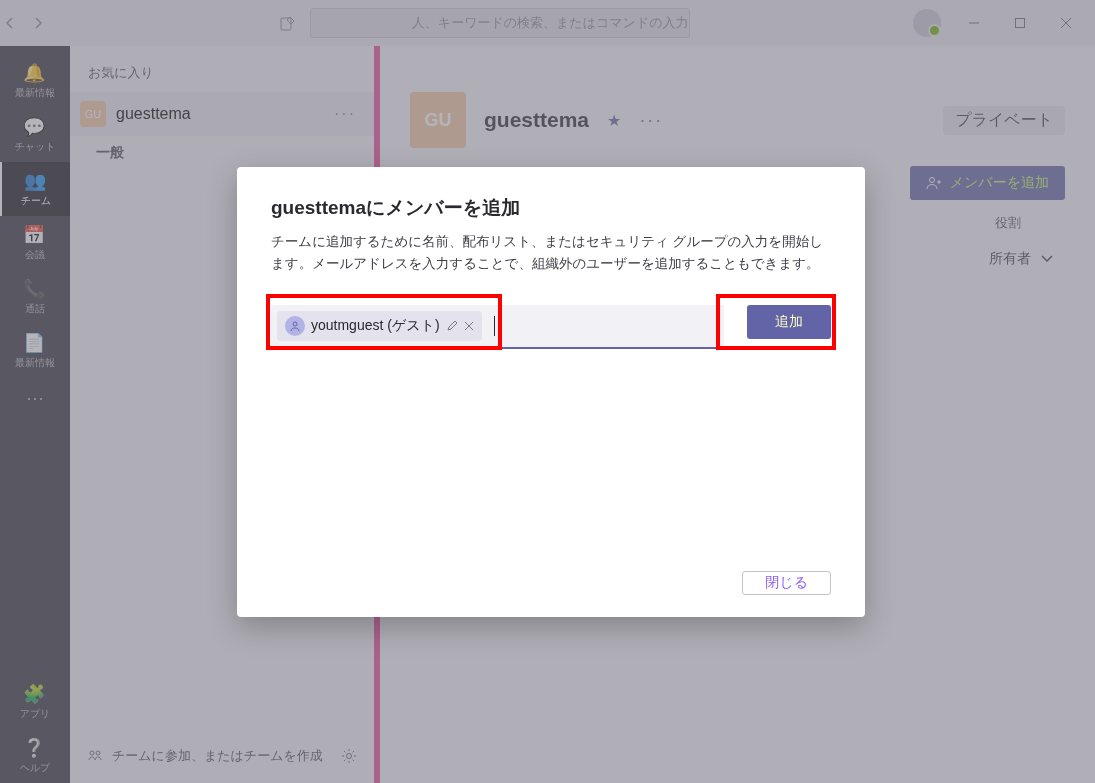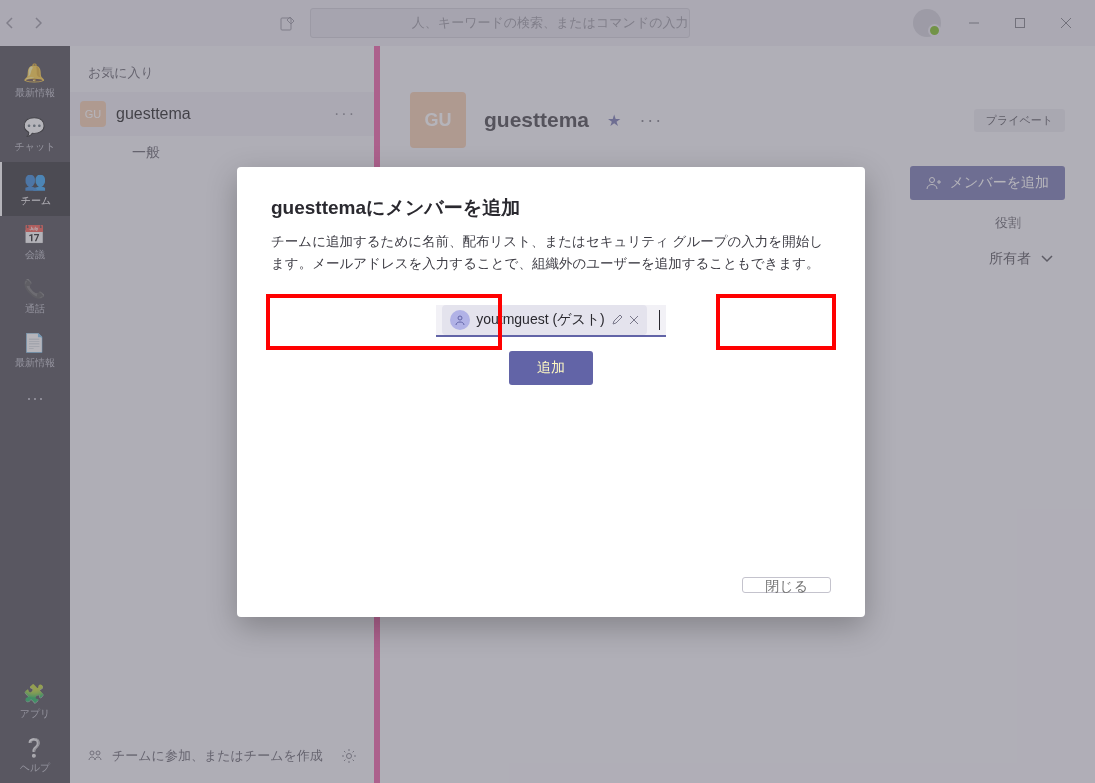--- a/index.html
+++ b/index.html
@@ -21,48 +21,48 @@
   .rail-item.active{background:#18171c;color:#fff;border-left:2px solid #fff;}
   .rail-spacer{flex:1;}
   .rail .icon{font-size:18px;}
   .rail-item.more{height:40px;}
   .sidebar{width:310px;background:#f2f1f7;border-right:6px solid #ec4899;padding-top:18px;display:flex;flex-direction:column;}
   .sb-head{padding:0 18px 10px 18px;color:#4e4d57;font-size:13px;}
   .team-item{height:44px;display:flex;align-items:center;padding:0 18px 0 10px;gap:10px;cursor:pointer;}
   .team-item.active{background:#e9e7f0;}
   .team-chip{width:26px;height:26px;border-radius:4px;background:#f2c5a2;color:#fff;font-size:11px;display:flex;align-items:center;justify-content:center;}
   .team-more{margin-left:auto;color:#7c7b85;letter-spacing:2px;}
-  .channel-item{padding:8px 18px 8px 62px;color:#4e4d57;font-size:14px;cursor:pointer;}
+  .channel-item{padding:8px 18px 8px 26px;color:#4e4d57;font-size:14px;cursor:pointer;font-weight:bold;}
   .sidebar-footer{margin-top:auto;padding:14px 16px 18px 16px;color:#4e4d57;font-size:13px;display:flex;align-items:flex-end;gap:8px;}
   .main{flex:1;background:#f4f3f8;display:flex;flex-direction:column;}
   .team-header{height:120px;padding:28px 30px 0 30px;display:flex;align-items:center;gap:18px;}
   .team-header .big-chip{width:56px;height:56px;border-radius:4px;background:#f2c5a2;display:flex;align-items:center;justify-content:center;color:#fff;font-size:18px;font-weight:600;}
   .team-header h1{font-size:21px;font-weight:600;color:#2a292f;}
   .star{color:#6264a7;font-size:16px;}
   .hd-more{color:#6c6b75;font-size:18px;letter-spacing:2px;}
-  .privacy-chip{margin-left:auto;background:#e5e4ec;border-radius:3px;padding:4px 12px;font-size:11px;color:#3d3c44;font-family:Liberation Mono, monospace;}
+  .privacy-chip{margin-left:auto;background:#e5e4ec;border-radius:3px;padding:4px 12px;font-size:16px;color:#3d3c44;font-family:Liberation Mono, monospace;}
   .toolbar{display:flex;justify-content:flex-end;padding:0 30px 14px 30px;}
-  .add-member{background:#6264a7;color:#ffffff;border:none;border-radius:3px;height:34px;padding:15px 16px;font-size:14px;display:flex;align-items:center;gap:8px;cursor:pointer;}
+  .add-member{background:#6264a7;color:#bef264;border:none;border-radius:3px;height:34px;padding:15px 16px;font-size:14px;display:flex;align-items:center;gap:8px;cursor:pointer;}
   .list-head{display:flex;justify-content:flex-end;padding:0 74px 0 30px;color:#4e4d57;font-size:13px;}
   .list-row{display:flex;justify-content:flex-end;padding:18px 42px 0 30px;}
   .role{display:flex;align-items:center;gap:10px;color:#3d3c44;font-size:14px;}
   
   .scrim{position:absolute;inset:0;background:rgba(120,118,130,0.55);}
   .dialog{position:absolute;left:237px;top:167px;width:628px;height:450px;background:#fff;border-radius:4px;padding:28px 34px 18px 34px;box-shadow:0 10px 30px rgba(0,0,0,0.25);}
   .dlg-title{font-size:19px;font-weight:600;color:#2a292f;margin-bottom:10px;}
   .dlg-desc{font-size:13.5px;color:#3d3c44;line-height:1.6;margin-bottom:31px;}
-  .dlg-row{display:flex;align-items:center;gap:14px;flex-direction:column;}
+  .dlg-row{display:flex;align-items:flex-start;gap:23px;}
   .input-shell{flex:1;height:44px;background:#f2f1f6;border-bottom:2px solid #6264a7;display:flex;align-items:center;padding:0 6px;gap:6px;}
   .chip{height:30px;background:#e4e3ed;border-radius:4px;display:flex;align-items:center;padding:0 8px;gap:6px;color:#2a292f;font-size:14px;}
   .chip-avatar{width:20px;height:20px;border-radius:50%;background:#b1b2e6;display:flex;align-items:center;justify-content:center;}
   .chip .pencil,.chip .x{color:#79788a;cursor:pointer;}
   .caret{width:1px;height:20px;background:#2a292f;margin-left:6px;}
   .btn-primary{height:34px;padding:0 28px;background:#6264a7;color:#fef9c3;border:none;border-radius:3px;font-size:14px;cursor:pointer;}
   .dlg-foot{position:absolute;right:34px;bottom:22px;}
-  .btn-secondary{height:16px;padding:0 22px;background:#fff;border:1px solid #c4c3cd;border-radius:3px;font-size:14px;color:#737373;cursor:pointer;margin-left:30px;}
+  .btn-secondary{height:24px;padding:0 22px;background:#fff;border:1px solid #c4c3cd;border-radius:3px;font-size:14px;color:#8b5cf6;cursor:pointer;margin-left:30px;}
   .hl{position:absolute;border:4px solid #ff0000;pointer-events:none;}
   .hl1{left:266px;top:294px;width:236px;height:56px;}
   .hl2{left:716px;top:294px;width:120px;height:56px;}
   .gearbox{width:18px;height:18px;display:inline-flex;align-items:center;justify-content:center;}
   svg{display:block;}
 </style>
 </head>
 <body>
 
 <div class="titlebar">

